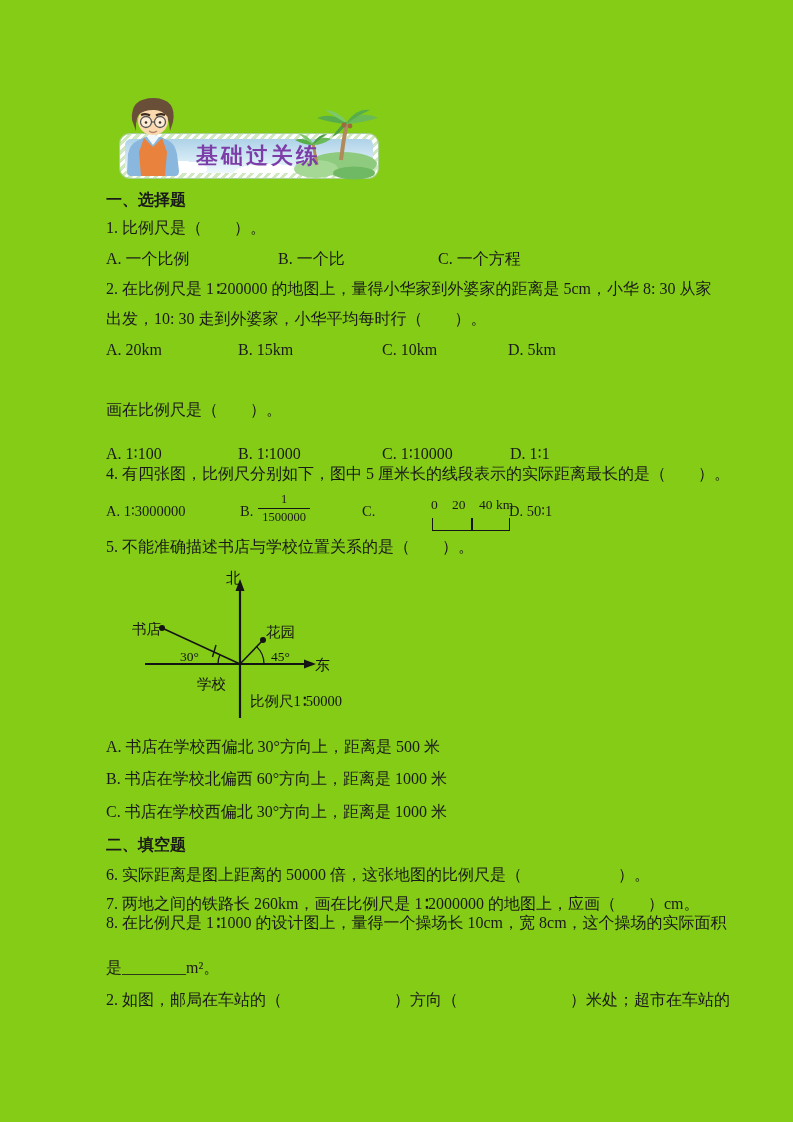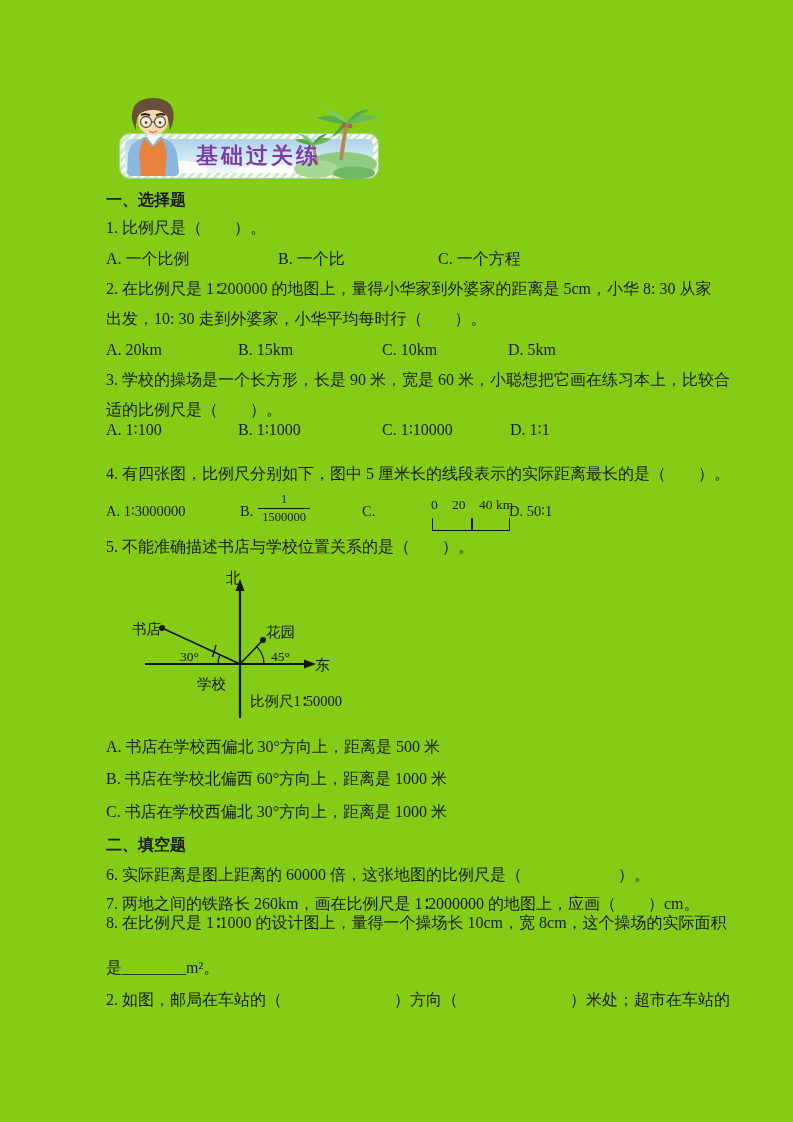--- a/index.html
+++ b/index.html
@@ -104,23 +104,22 @@
 
   <div class="line" style="top:279px">2. 在比例尺是 1∶200000 的地图上，量得小华家到外婆家的距离是 5cm，小华 8: 30 从家</div>
   <div class="line" style="top:309px">出发，10: 30 走到外婆家，小华平均每时行（　　）。</div>
   <div class="line" style="top:340px;width:590px">
     <span class="opt" style="left:0">A. 20km</span>
     <span class="opt" style="left:132px">B. 15km</span>
     <span class="opt" style="left:276px">C. 10km</span>
     <span class="opt" style="left:402px">D. 5km</span>
   </div>
 
-  <div class="line" style="top:370px">3. 学校的操场是一个长方形，长是 90 米，宽是 60 米，小聪想把它画在练习本上，比较合</div>
-  <div class="line" style="top:400px">适的比例尺是（　　）。</div>
-  <div class="line" style="top:420px;width:590px">
+  <div class="line" style="top:400px">画在比例尺是（　　）。</div>
+  <div class="line" style="top:444px;width:590px">
     <span class="opt" style="left:0">A. 1∶100</span>
     <span class="opt" style="left:132px">B. 1∶1000</span>
     <span class="opt" style="left:276px">C. 1∶10000</span>
     <span class="opt" style="left:404px">D. 1∶1</span>
   </div>
 
   <div class="line" style="top:464px">4. 有四张图，比例尺分别如下，图中 5 厘米长的线段表示的实际距离最长的是（　　）。</div>
   <div class="q4row">
     <span class="opt" style="left:0">A. 1∶3000000</span>
     <span class="opt" style="left:134px">B.</span>
@@ -167,19 +166,19 @@
     <text x="50" y="101" font-size="13.5">30°</text>
     <text x="141" y="101" font-size="13.5">45°</text>
     <text x="120" y="146" font-size="14.5">比例尺1∶50000</text>
   </svg>
 
   <div class="line" style="top:737px">A. 书店在学校西偏北 30°方向上，距离是 500 米</div>
   <div class="line" style="top:769px">B. 书店在学校北偏西 60°方向上，距离是 1000 米</div>
   <div class="line" style="top:802px">C. 书店在学校西偏北 30°方向上，距离是 1000 米</div>
 
   <div class="line bold" style="top:835px">二、填空题</div>
-  <div class="line" style="top:865px">6. 实际距离是图上距离的 60000 倍，这张地图的比例尺是（　　　　　　）。</div>
+  <div class="line" style="top:865px">6. 实际距离是图上距离的 50000 倍，这张地图的比例尺是（　　　　　　）。</div>
   <div class="line" style="top:894px">7. 两地之间的铁路长 260km，画在比例尺是 1∶2000000 的地图上，应画（　　）cm。</div>
   <div class="line" style="top:913px">8. 在比例尺是 1∶1000 的设计图上，量得一个操场长 10cm，宽 8cm，这个操场的实际面积</div>
   <div class="line" style="top:958px">是________m²。</div>
   <div class="line" style="top:990px">2. 如图，邮局在车站的（　　　　　　　）方向（　　　　　　　）米处；超市在车站的</div>
 
 </div>
 
 </body></html>

